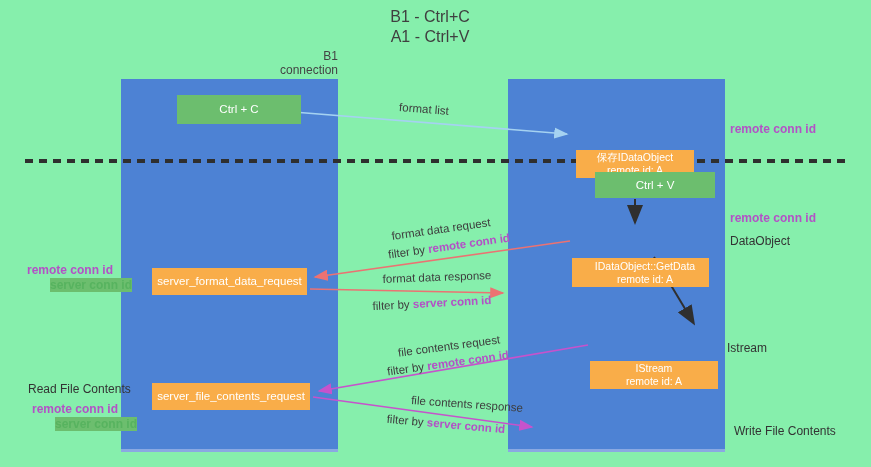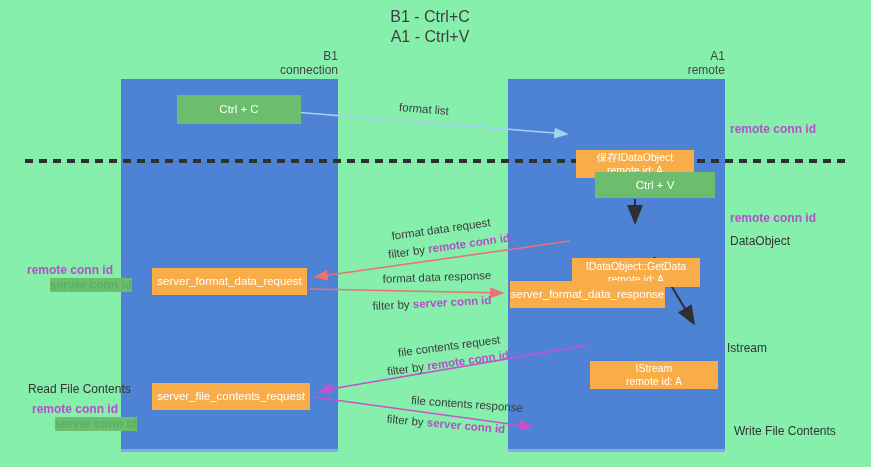--- a/index.html
+++ b/index.html
@@ -33,24 +33,20 @@
 <div class="canvas">
 
   <div class="title">
     <div>B1 - Ctrl+C</div>
     <div>A1 - Ctrl+V</div>
   </div>
 
   <div class="hdr" style="left:121px;">
     <div>B1</div>
     <div>connection</div>
-  </div>
-  <div class="hdr" style="left:508px;">
-    <div>A1</div>
-    <div>remote</div>
   </div>
 
   <div class="col" style="left:121px;"></div>
   <div class="col" style="left:508px;"></div>
 
   <div class="dashed"></div>
 
   <svg class="arrows" width="871" height="467">
     <defs>
       <marker id="m-blue" markerWidth="9" markerHeight="7" refX="8" refY="3.5" orient="auto">
@@ -81,37 +77,34 @@
 
   <div class="box orange two" style="left:576px;top:119px;width:118px;height:28px;">
     <span>保存IDataObject</span>
     <span>remote id: A</span>
   </div>
 
   <div class="box green" style="left:575px;top:172px;width:120px;height:26px;">
     <span>Ctrl + V</span>
   </div>
 
-  <div class="box orange two" style="left:572px;top:227px;width:128px;height:29px;">
+  <div class="box orange two" style="left:572px;top:227px;width:128px;height:29px;padding-left:9px;">
     <span>IDataObject::GetData</span>
     <span>remote id: A</span>
   </div>
 
   <div class="box orange two" style="left:590px;top:330px;width:128px;height:28px;">
     <span>IStream</span>
     <span>remote id: A</span>
   </div>
 
   <div class="box orange" style="left:152px;top:268px;width:155px;height:27px;text-align:center;">
     <span>server_format_data_request</span>
   </div>
 
-  <div class="box orange" style="left:510px;top:281px;width:155px;height:27px;">
-    <span>server_format_data_response</span>
-  </div>
 
   <div class="box orange" style="left:152px;top:383px;width:158px;height:27px;justify-content:center;">
     <span>server_file_contents_request</span>
   </div>
 
 
   <div class="albl" style="left:424px;top:109px;transform:translate(-50%,-50%) rotate(4.5deg);">format list</div>
 
   <div class="albl" style="left:441px;top:229px;transform:translate(-50%,-50%) rotate(-8deg);">format data request</div>
   <div class="albl" style="left:449px;top:246px;transform:translate(-50%,-50%) rotate(-8deg);">

